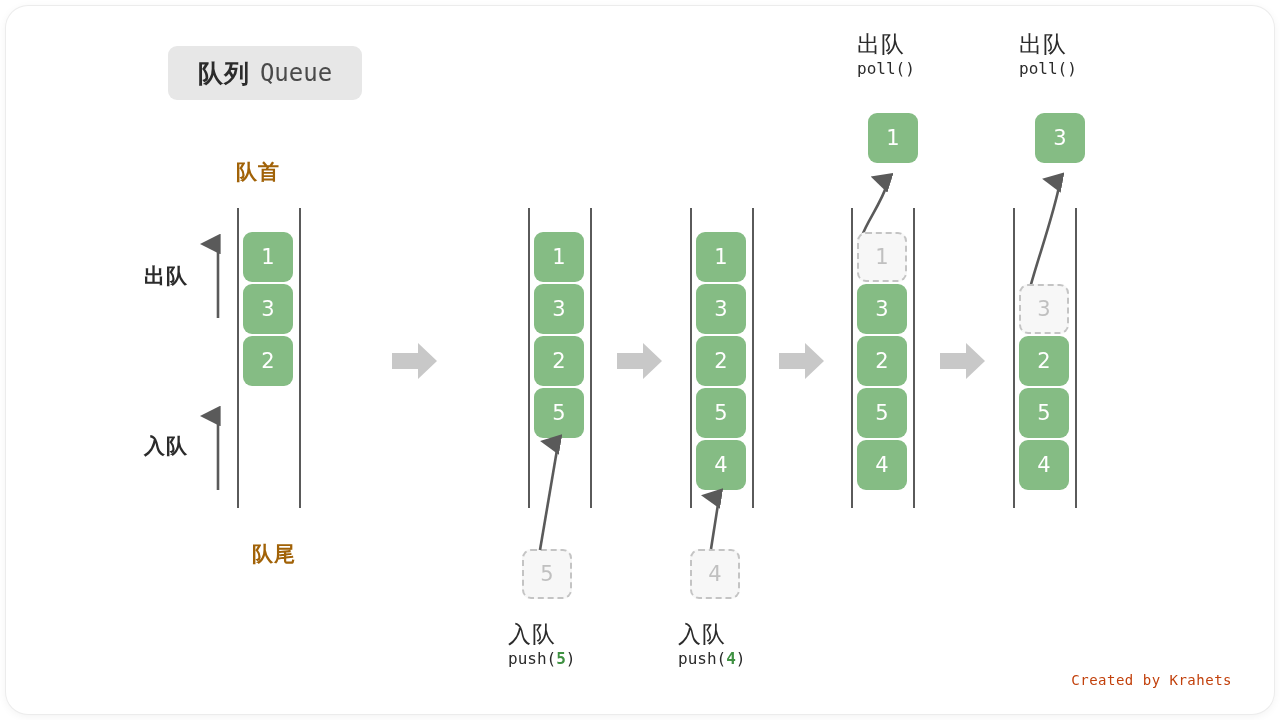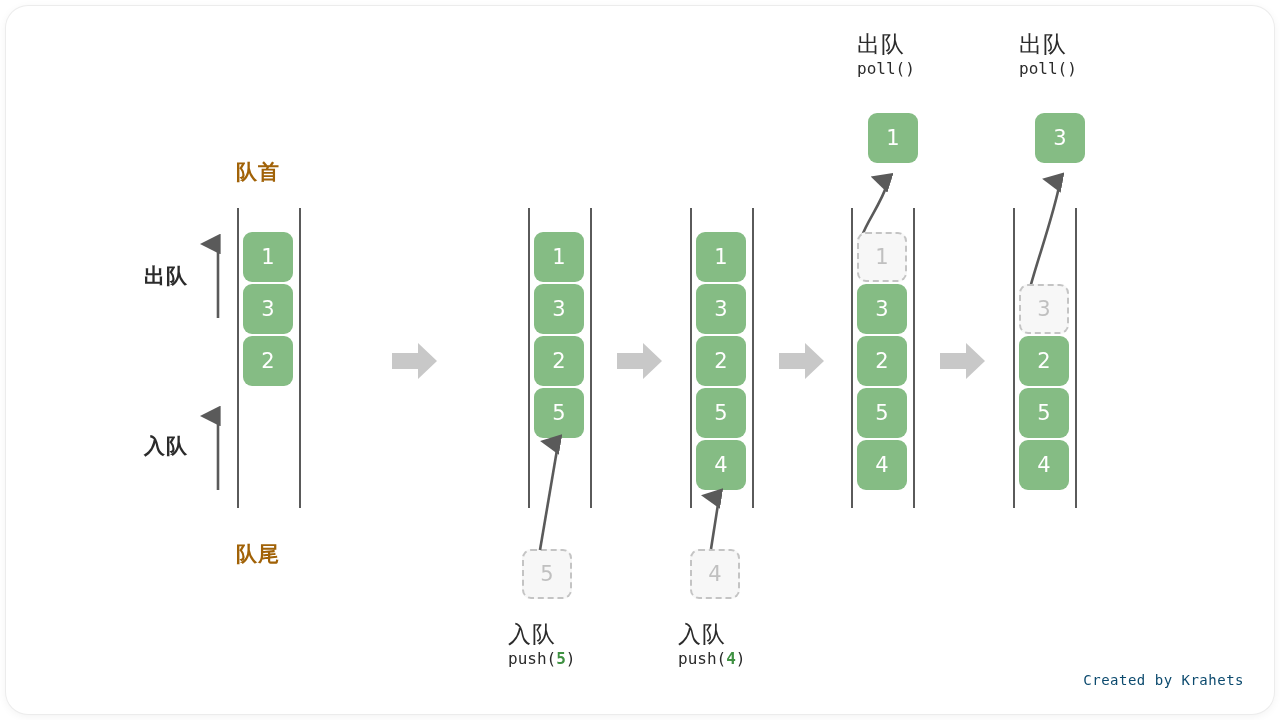--- a/index.html
+++ b/index.html
@@ -134,38 +134,42 @@
   }
   .op-code {
     font-size: 16px;
     color: #2b2b2b;
     font-family: "DejaVu Sans Mono", "Liberation Mono", monospace;
   }
   .op-code .arg { color: #3f9142; font-weight: bold; }
 
   .credit {
     position: absolute;
-    right: 36px;
+    right: 48px;
     bottom: 32px;
     font-size: 14px;
-    color: #0c4a6e;
+    color: #c2410c;
     font-family: "DejaVu Sans Mono", "Liberation Mono", monospace;
     letter-spacing: 0.5px;
   }
   svg { overflow: visible; }
 </style>
 </head>
 <body>
 
 <div id="canvas">
   <div class="card-plate"></div>
 
+  <div class="title-chip">
+    <span class="title-cn">队列</span>
+    <span class="title-en">Queue</span>
+  </div>
 
   <div class="rail-cap" style="left:236px; top:158px;">队首</div>
-  <div class="rail-cap" style="left:236px; top:540px;font-family:Liberation Serif, serif;">队尾</div>
+  <div class="rail-cap" style="left:252px; top:540px;font-family:Liberation Serif, serif;">队尾</div>
 
   <div class="side-label" style="left:144px; top:262px;">出队</div>
   <div class="side-label" style="left:144px; top:432px;">入队</div>
 
   <svg style="position:absolute; left:205px; top:232px;" width="30" height="88">
     <defs>
       <marker id="mk-up-1" markerWidth="8" markerHeight="8" refX="4" refY="7" orient="auto">
         <path d="M0,8 L4,0 L8,8 Z" fill="#5a5a5a"></path>
       </marker>
     </defs>

